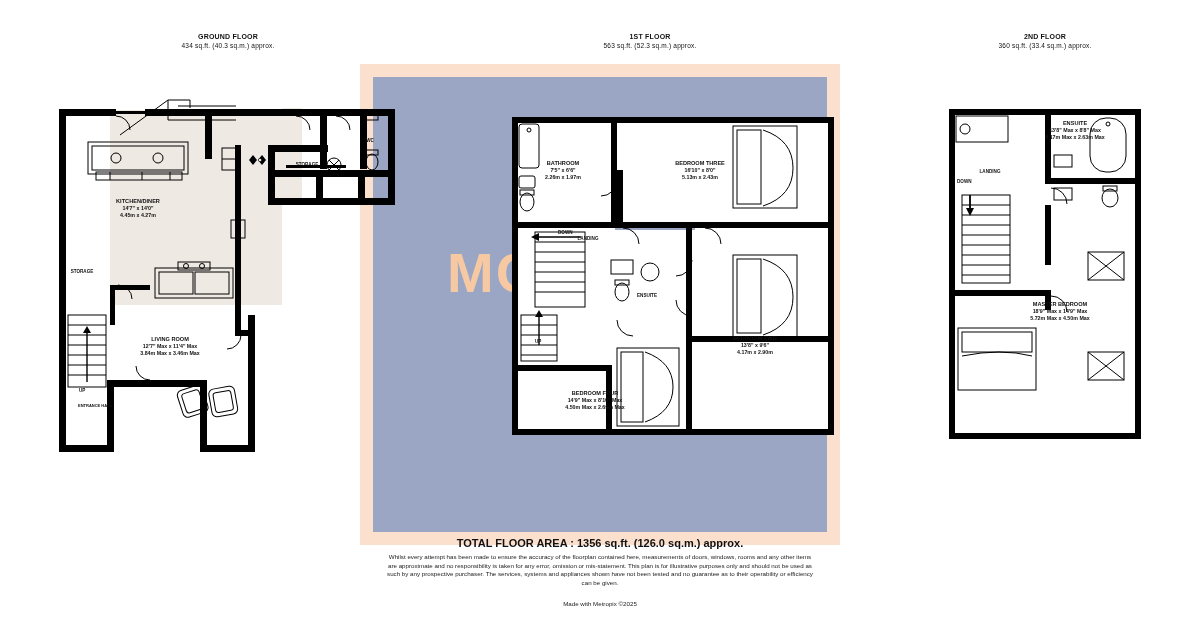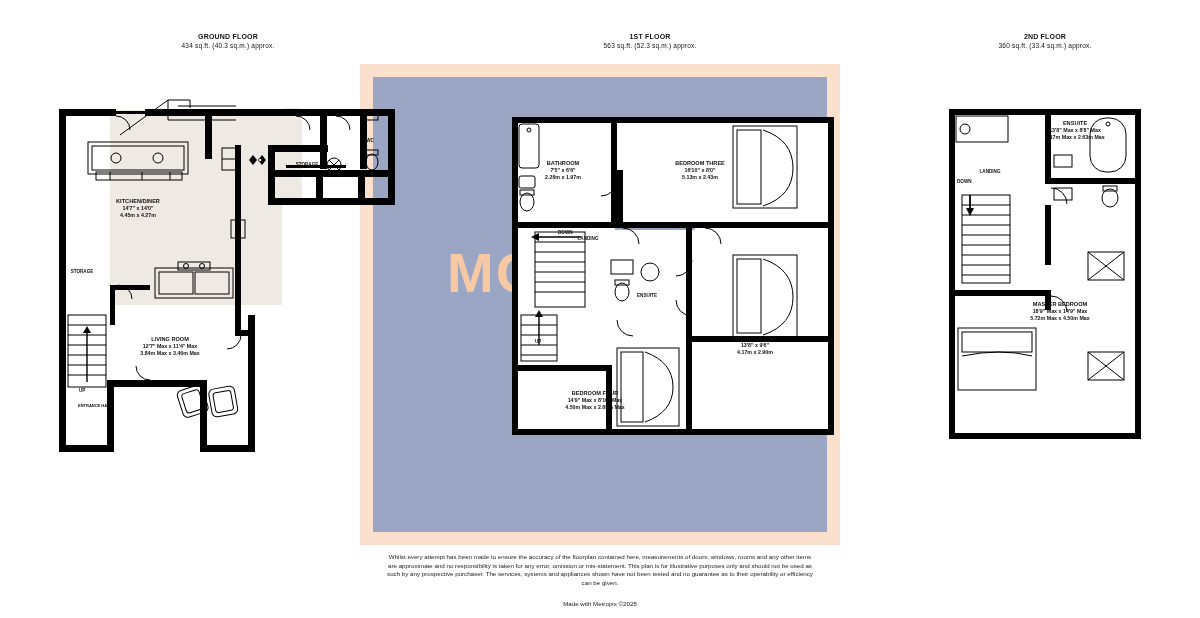--- a/index.html
+++ b/index.html
@@ -352,16 +352,17 @@
     <div class="dim">4.17m Max x 2.63m Max</div>
   </div>
   <div class="abs label" style="left:995px;top:301px;width:130px;">
     <div>MASTER BEDROOM</div>
     <div class="dim">18'9" Max x 14'9" Max</div>
     <div class="dim">5.72m Max x 4.50m Max</div>
   </div>
   <div class="abs tiny" style="left:965px;top:169px;width:50px;">LANDING</div>
   <div class="abs arrow-lbl" style="left:957px;top:179px;">DOWN</div>
 
+  <div class="footer-total" style="top:537px;">TOTAL FLOOR AREA : 1356 sq.ft. (126.0 sq.m.) approx.</div>
   <div class="footer-disc" style="top:553px;">Whilst every attempt has been made to ensure the accuracy of the floorplan contained here, measurements of doors, windows, rooms and any other items are approximate and no responsibility is taken for any error, omission or mis-statement. This plan is for illustrative purposes only and should not be used as such by any prospective purchaser. The services, systems and appliances shown have not been tested and no guarantee as to their operability or efficiency can be given.</div>
   <div class="footer-made" style="top:600px;">Made with Metropix ©2025</div>
 
 </div>
 
 </body></html>

